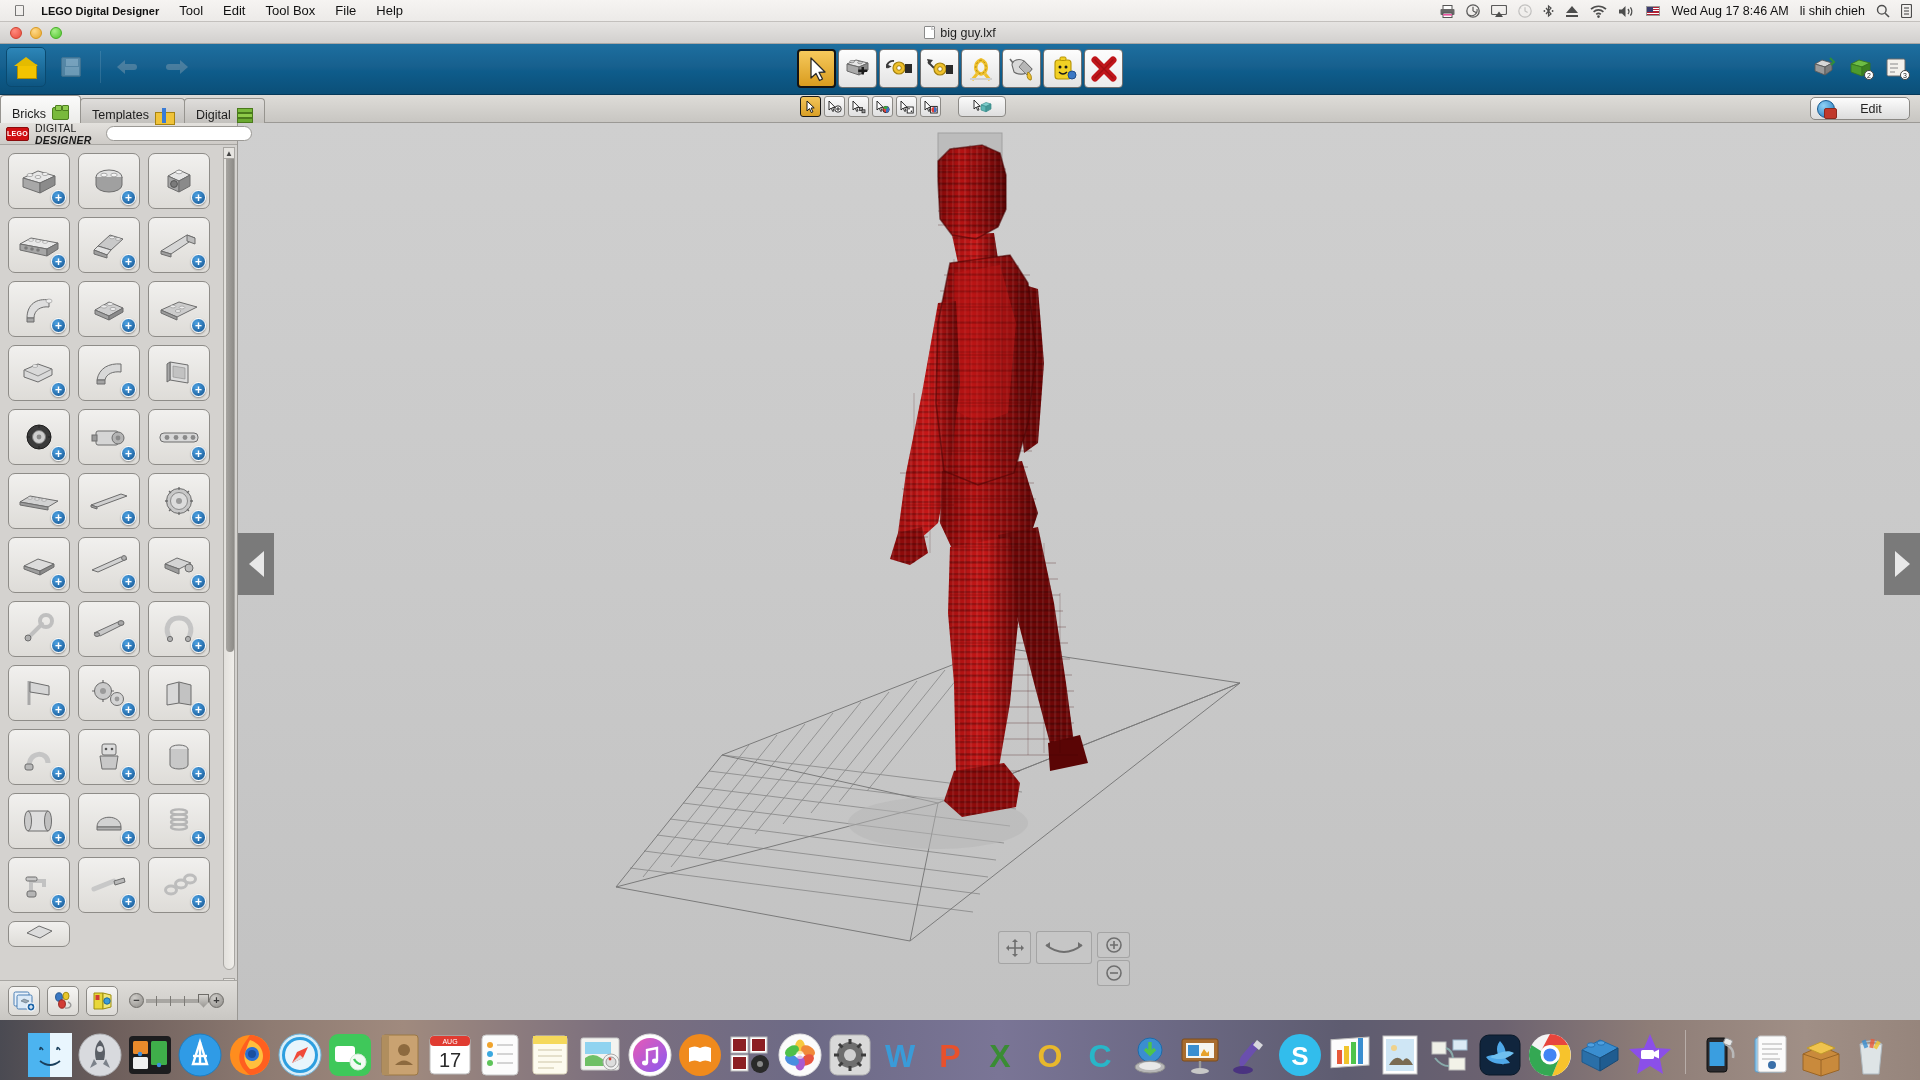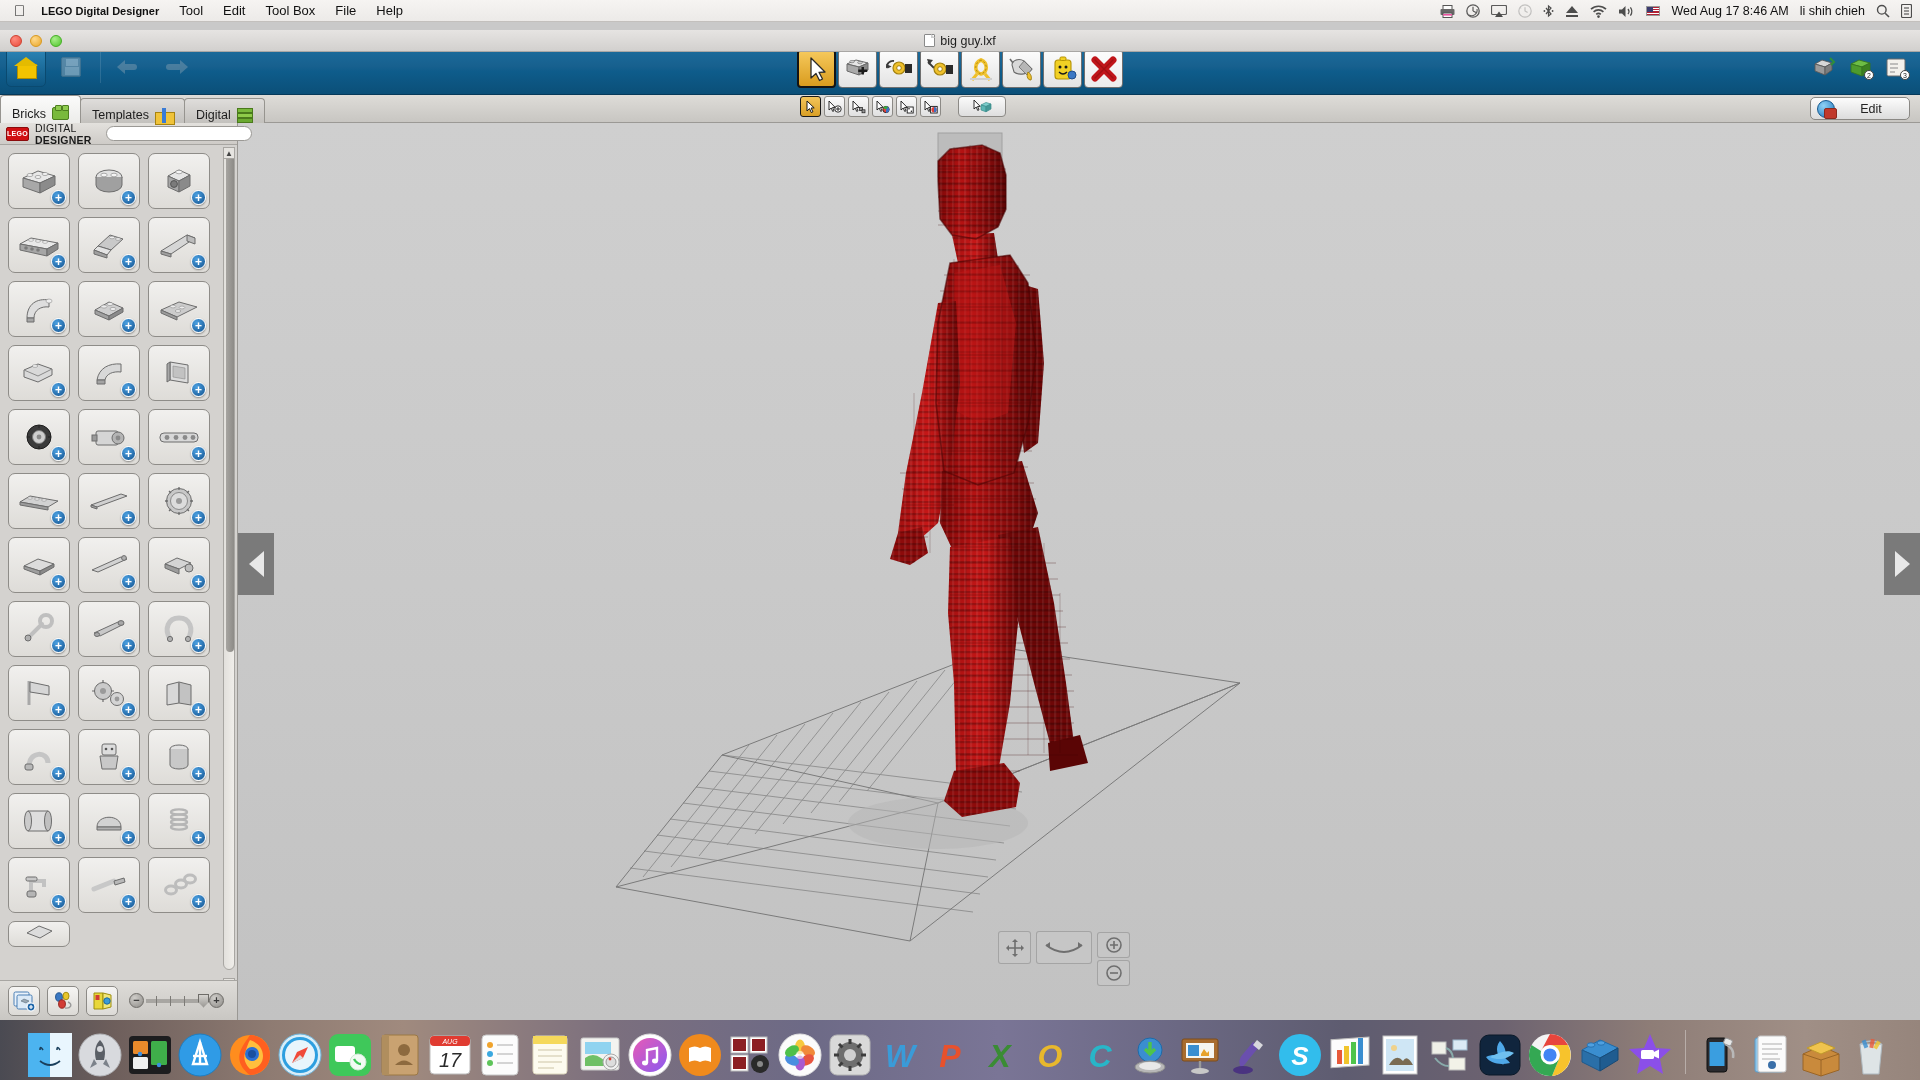--- a/index.html
+++ b/index.html
@@ -35,21 +35,20 @@
     position: relative; border: .5px solid #999; }
   .flagico::before { content:""; position:absolute; left:0; top:0; width:6px; height:5px; background:#3c3b6e; }
 
   
   .win-titlebar {
     position: absolute; top: 22px; left: 0; width: 1920px; height: 22px;
     background: linear-gradient(to bottom, #e6e4e2 0%, #d2d0ce 100%);
     border-bottom: 1px solid #a9a7a5;
     display: flex; align-items: center; justify-content: center;
     z-index: 40;
-    margin-top: 8px;
   }
   .traffic { position: absolute; left: 10px; top: 5px; display: flex; gap: 8px; }
   .dot { width: 12px; height: 12px; border-radius: 50%; display:block; }
   .dot.r { background: radial-gradient(circle at 35% 30%, #ff8a7d, #e84b3b); border:.5px solid #d0402f;}
   .dot.y { background: radial-gradient(circle at 35% 30%, #ffd98a, #e9a62a); border:.5px solid #d9991f;}
   .dot.g { background: radial-gradient(circle at 35% 30%, #a8ef8a, #4fc42c); border:.5px solid #44b024;}
   .win-title { font-size: 12.5px; color: #1d1d1d; display:flex; align-items:center; gap:5px;}
   .doc-ico { width: 11px; height: 13px; background:#fff; border:1px solid #8a8a8a; border-radius:1px; position:relative;}
   .doc-ico::after{content:"";position:absolute;right:-1px;top:-1px;border-left:4px solid #cfcfcf;border-top:4px solid transparent;}
 
@@ -169,21 +168,21 @@
     height: 22px; display:flex; align-items:center; padding: 0 6px; gap: 6px;
     background: linear-gradient(to bottom,#e3e1dd,#cecbc7);
     border-bottom: 1px solid #a8a6a2;
   }
   .legologo {
     width: 26px; height: 14px; background:#d01012; border:1px solid #8b0b0c;
     color:#fff; font-size:7px; font-weight:bold; display:flex;align-items:center;justify-content:center;
     letter-spacing:.3px; border-radius:2px;
   }
   .dd-text { font-size: 10.5px; color:#1a1a1a; letter-spacing:.2px;}
-  .dd-text b{font-weight:bold;}
+  .dd-text b{font-weight:bold;font-style:italic;}
   .searchbox {
     flex:1; height: 15px; background:#fff; border:1px solid #9b9995; border-radius:8px;
     margin-left: 8px; margin-right: 16px; font-size:10px; padding: 0 6px;
   }
   .collapse-arrows{ position:absolute; right:4px; top:22px; font-size:10px; color:#55534f; }
 
   .pal-grid {
     position: absolute; top: 22px; left: 0; right: 16px; bottom: 0;
     padding: 8px 0 8px 8px;
     display: flex; flex-wrap: wrap; align-content: flex-start;
@@ -271,21 +270,20 @@
   #modelwrap { position:absolute; left:0; top:0; width:100%; height:100%; }
 
   
   .dockarea {
     position: absolute; left: 0; bottom: 0; width: 1920px; height: 60px;
     background: linear-gradient(to right,
       #4a4a52 0%, #6e5f5c 6%, #8e7b72 14%, #a08a7e 21%,
       #7b6f7e 32%, #6d6a86 42%, #7a7596 52%, #6d6a86 60%,
       #5e5c70 70%, #6c6270 78%, #8e7d77 86%, #a08f86 94%, #96857c 100%);
     z-index: 60;
-    font-style: italic;
   }
   .dock {
     position:absolute; left:50%; transform:translateX(-50%); bottom:0;
     width: 1870px; height: 60px;
     display:flex; align-items:flex-end; justify-content:center; gap:4px;
     padding-bottom: 2px;
   }
   .dk { width: 46px; height: 46px; border-radius: 9px; position: relative; flex: 0 0 auto;
         display:flex;align-items:center;justify-content:center; font-size:11px; color:#fff;}
   .dock-sep { width:1px; height:44px; background:rgba(255,255,255,.35); margin: 0 8px 4px 8px; flex:0 0 auto;}

